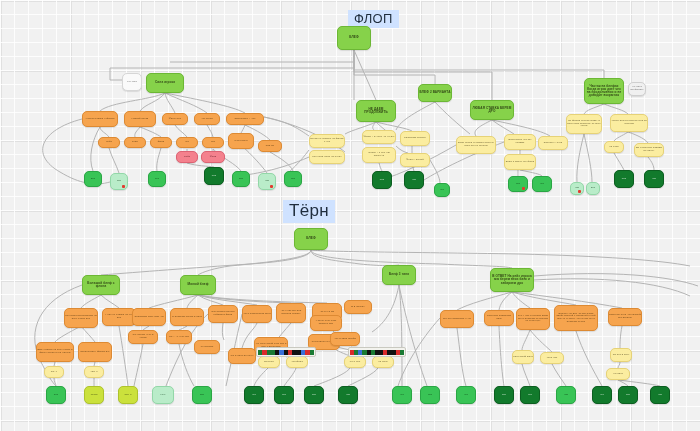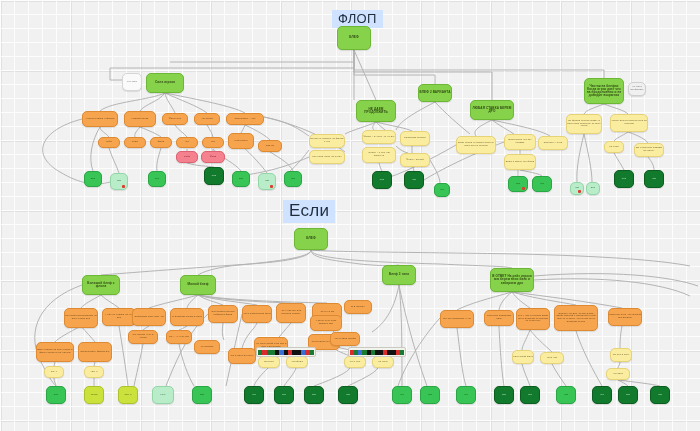--- a/index.html
+++ b/index.html
@@ -225,22 +225,22 @@
 
       <path d="M82,285 C40,300 26,330 40,360 C48,376 52,382 56,386"></path>
       <path d="M208,314 C190,330 176,360 166,386"></path>
       <path d="M242,314 C236,340 230,368 226,386"></path>
       <path d="M440,318 C420,340 404,368 398,386"></path>
       <path d="M534,280 C600,276 660,282 690,296"></path>
       <path d="M534,276 C610,270 670,276 698,286"></path>
     </g>
   </svg>
 
-  <div class="section-label" style="left:332px;top:10px">ФЛОП</div>
-  <div class="section-label" style="left:283px;top:200px;font-size:17px">Если</div>
+  <div class="section-label" style="left:348px;top:10px">ФЛОП</div>
+  <div class="section-label" style="left:283px;top:200px;font-size:17px">Тёрн</div>
 
 <div class="node c-green big" style="left: 337px; top: 26px; width: 34px; height: 24px;">
       <span class="t">БЛЕФ</span>
     </div>
     <div class="node c-white sub" style="left: 122px; top: 73px; width: 20px; height: 18px;">
       <span class="t">3-5 карт</span>
     </div>
     <div class="node c-green big" style="left: 146px; top: 73px; width: 38px; height: 20px;">
       <span class="t">Сила игрока</span>
     </div>

